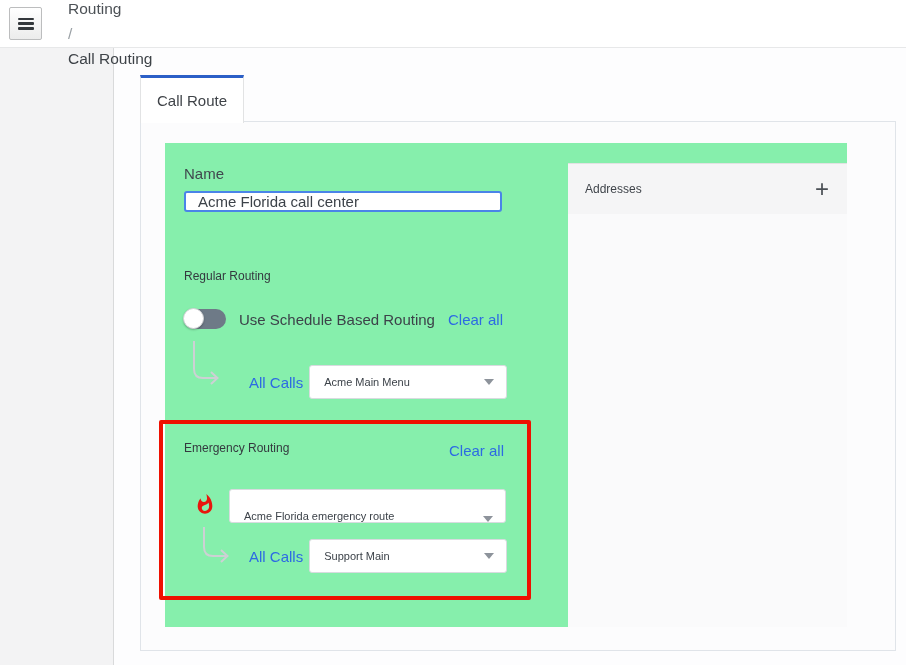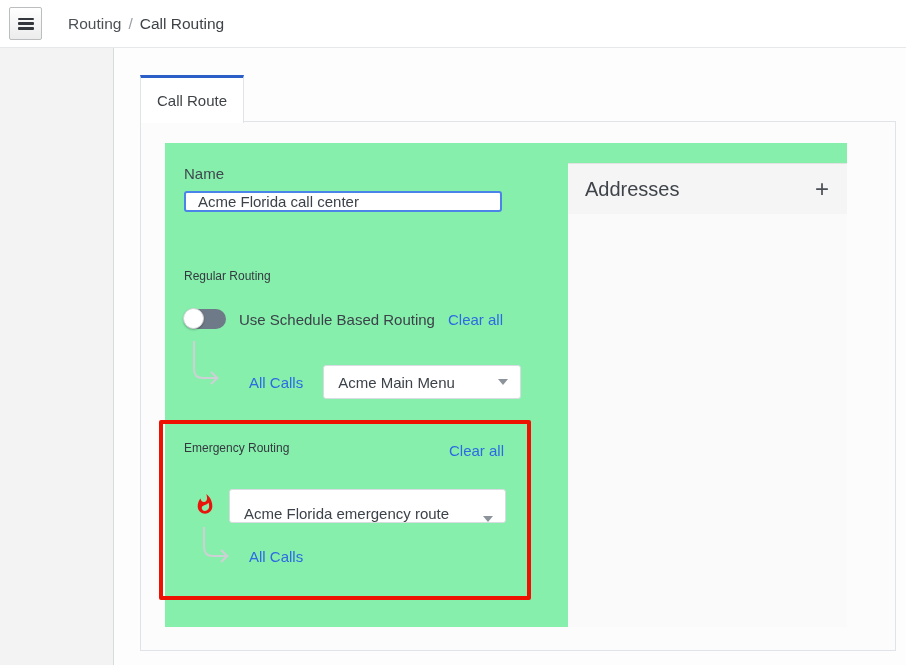--- a/index.html
+++ b/index.html
@@ -9,22 +9,22 @@
     -webkit-font-smoothing:antialiased;
   }
   
   .topbar{position:absolute;left:0;top:0;width:906px;height:47px;background:#fff;
     border-bottom:1px solid #e7e8e9;z-index:5;}
   .menu-btn{position:absolute;left:9px;top:7px;width:33px;height:33px;box-sizing:border-box;
     border:1px solid #bcbdbe;border-radius:2px;background:linear-gradient(#ffffff,#ececec);
     cursor:pointer;display:flex;align-items:center;justify-content:center;}
   .menu-glyph{width:16px;height:12px;display:flex;flex-direction:column;justify-content:space-between;}
   .menu-glyph i{display:block;height:2.5px;background:#33373b;border-radius:1px;}
-  .breadcrumb{position:absolute;left:68px;top:0;height:47px;display:flex;align-items:center;
-    font-size:15.5px;color:#4c5156;gap:7px;}
+  .breadcrumb{position:absolute;left:68px;top:0;height:47px;display:flex;
+    font-size:15.5px;color:#4c5156;gap:7px;flex-direction:column;}
   .breadcrumb .sep{color:#9aa0a5;}
   .breadcrumb .current{color:#3e4348;}
   
   .sidebar{position:absolute;left:0;top:48px;width:114px;height:617px;background:#f3f3f4;
     border-right:1px solid #d9dadb;box-sizing:border-box;}
   
   .tab{position:absolute;left:140px;top:75px;width:104px;height:48px;box-sizing:border-box;
     background:#fff;border-top:3px solid #2b5fc7;border-left:1px solid #e2e3e4;border-right:1px solid #e2e3e4;
     z-index:3;display:flex;align-items:center;justify-content:center;
     font-size:15px;color:#3f4348;cursor:pointer;}
@@ -39,42 +39,42 @@
   .section-title{font-size:12px;color:#34393f;}
   .regular-title{position:absolute;left:19px;top:126px;}
   .toggle-row{position:absolute;left:19px;top:166px;display:flex;align-items:center;}
   .toggle{position:relative;width:42px;height:20px;border-radius:10px;background:#6e7a87;cursor:pointer;flex:0 0 auto;}
   .toggle .knob{position:absolute;left:-1px;top:-1px;width:21px;height:21px;border-radius:50%;
     background:#fff;border:1px solid #d2d4d6;box-sizing:border-box;box-shadow:0 1px 2px rgba(0,0,0,.25);}
   .toggle-label{margin-left:13px;font-size:15px;color:#3c4249;}
   .link{color:#2d6ae3;font-size:15px;cursor:pointer;text-decoration:none;}
   .toggle-row .link{margin-left:13px;}
   .connector{position:absolute;}
-  .rule-row{position:absolute;display:flex;align-items:center;gap:20px;height:34px;}
+  .rule-row{position:absolute;display:flex;align-items:center;gap:6px;height:34px;}
   .rule-row-1{left:84px;top:222px;}
   .rule-row-2{left:84px;top:396px;}
   .select{height:34px;box-sizing:border-box;border:1px solid #d8dbdf;border-radius:3px;background:#fff;
     display:flex;align-items:center;justify-content:space-between;padding:0 12px 0 14px;
-    font-size:15px;color:#3c4249;cursor:pointer;}
+    font-size:11px;color:#3c4249;cursor:pointer;}
   .select .caret{width:0;height:0;border-left:5px solid transparent;border-right:5px solid transparent;
     border-top:6px solid #8d939b;margin-left:10px;flex:0 0 auto;}
   .select-main{width:198px;}
   .select-emergency{position:absolute;left:64px;top:346px;width:277px;align-items:flex-end;}
   
   .highlight-box{position:absolute;left:-6px;top:277px;width:372px;height:180px;box-sizing:border-box;
     border:4px solid #ee1000;border-radius:2px;pointer-events:none;z-index:4;}
   .emergency-head{position:absolute;left:19px;top:298px;width:320px;display:flex;
     align-items:flex-start;justify-content:space-between;}
   .emergency-head .link{margin-top:1px;}
   .flame{position:absolute;left:29px;top:348px;}
   
   .addresses{position:absolute;left:568px;top:163px;width:279px;z-index:3;}
   .addresses .hdr{height:51px;box-sizing:border-box;background:#f5f5f6;border-top:1px solid #e2e2e3;
     display:flex;align-items:center;justify-content:space-between;padding:0 16px 0 17px;}
-  .addresses .hdr .title{font-size:20px;color:#3f444a;}
+  .addresses .hdr .title{font-size:12px;color:#3f444a;}
   .add-btn{font-size:24px;font-weight:300;color:#4a4f55;line-height:1;cursor:pointer;padding:0 2px;}
   .addresses .bdy{height:413px;background:#fafafb;}
 </style>
 </head>
 <body>
 
 <div class="topbar">
   <div class="menu-btn">
     <div class="menu-glyph">
         <i></i>
@@ -141,20 +141,24 @@
     <span class="caret"></span>
   </div>
 
   <svg class="connector" style="left:36px;top:384px;" width="34" height="38" viewBox="0 0 34 38">
     <path d="M3 0 V20 Q3 29 12 29 H25" stroke="#cdd0d4" stroke-width="2" fill="none"></path>
     <path d="M20 23 L26.5 29 L20 35" stroke="#cdd0d4" stroke-width="2" fill="none"></path>
   </svg>
 
   <div class="rule-row rule-row-2">
     <a class="link">All Calls</a>
+    <div class="select select-main">
+      <span>Support Main</span>
+      <span class="caret"></span>
+    </div>
   </div>
 </div>
 
 <div class="addresses">
   <div class="hdr">
     <span class="title">Addresses</span>
     <span class="add-btn">
       <span>+</span>
     </span>
   </div>

